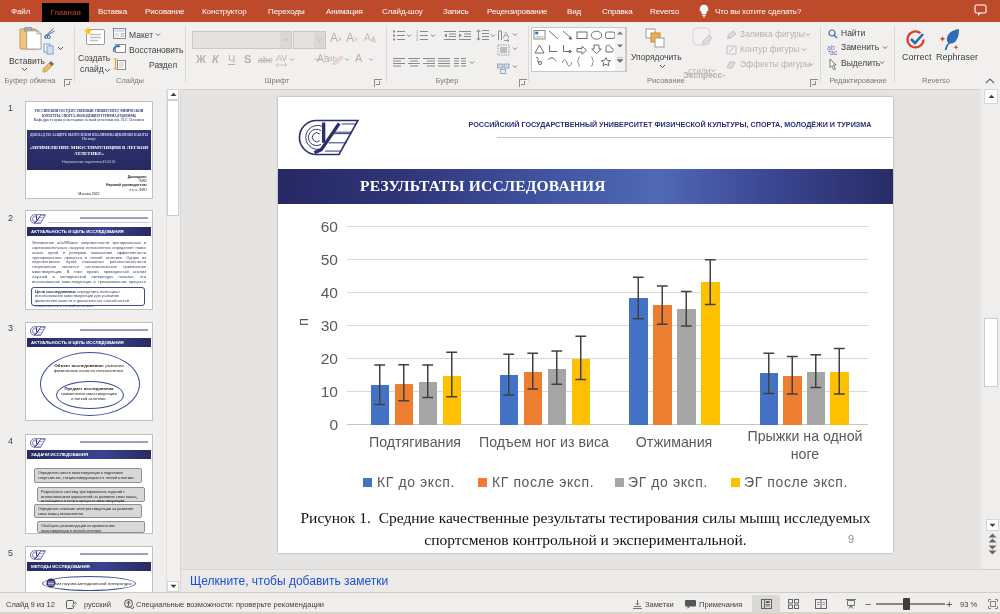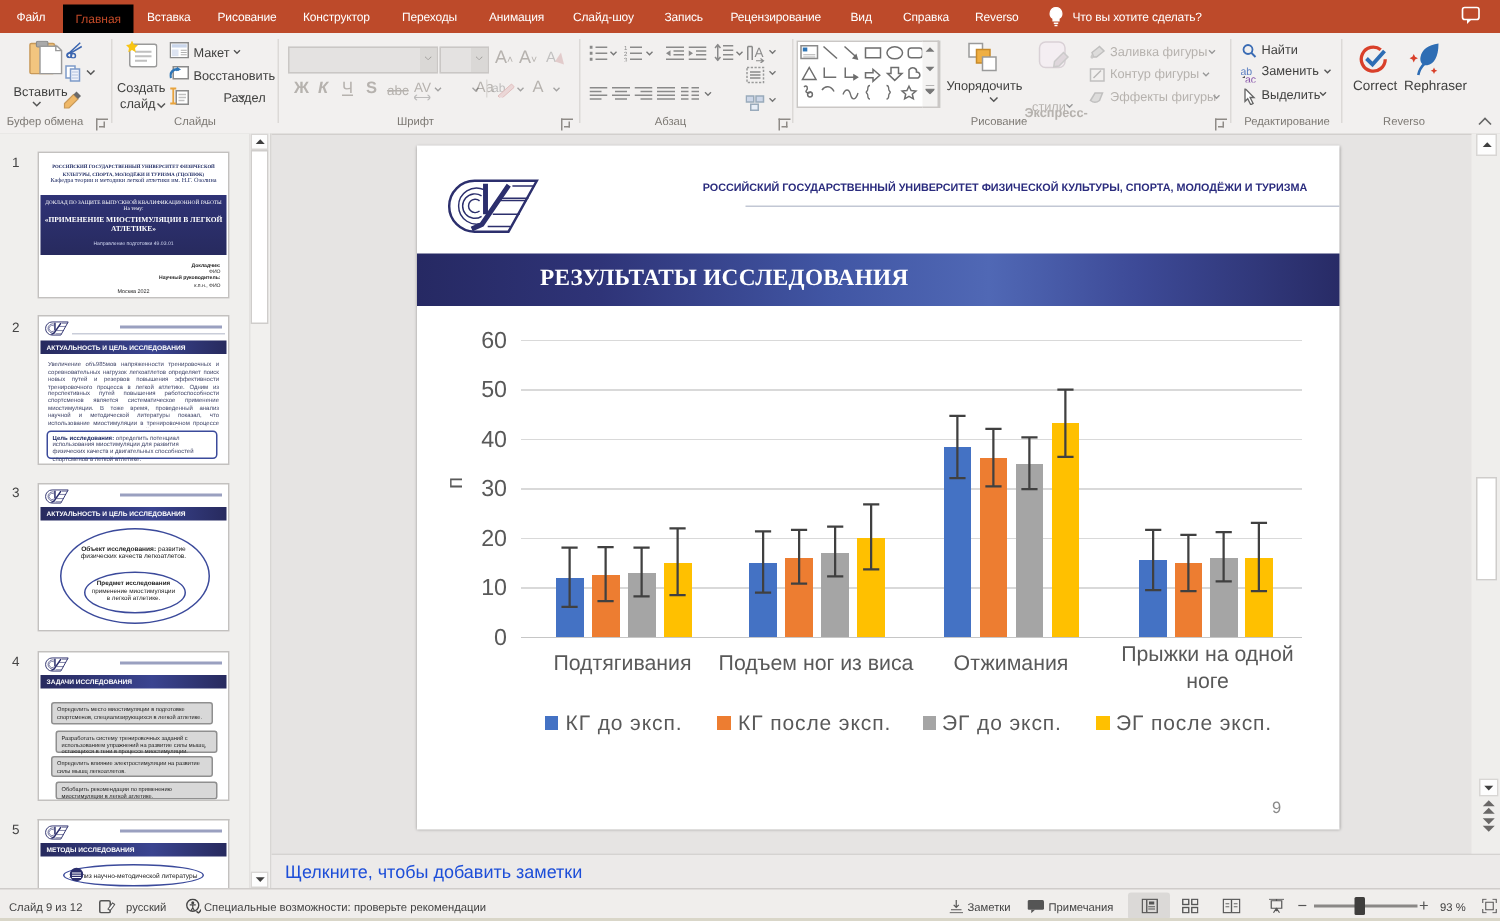--- a/index.html
+++ b/index.html
@@ -254,21 +254,21 @@
       <path d="M1 .5l2 2 2-2" fill="none" stroke="#777" stroke-width=".9"></path>
     </svg>
 <svg class="abs" style="left:497px;top:40px" width="13" height="12" viewBox="0 0 13 12">
       <rect x="0.5" y="2" width="5" height="4" fill="#cdd7e8" stroke="#9ab"></rect>
       <rect x="7" y="2" width="5" height="4" fill="#cdd7e8" stroke="#9ab"></rect>
       <rect x="3.5" y="7.5" width="5" height="4" fill="#e8eef7" stroke="#9ab"></rect>
     </svg>
 <svg class="abs" style="left:512px;top:43px" width="6" height="4" viewBox="0 0 6 4">
       <path d="M1 .5l2 2 2-2" fill="none" stroke="#777" stroke-width=".9"></path>
     </svg>
-<span class="glabel" style="left:387px;">Абзац</span>
+<span class="glabel" style="left:387px;">Буфер</span>
 <div class="dlg" style="left:519px;top:57px;"></div>
 <div class="gsep" style="left:528px;"></div>
 
 <div class="abs" style="left:531px;top:5px;width:94px;height:43px;background:#fff;border:1px solid #cac7c5;"></div>
 <svg class="abs" style="left:533px;top:7px" width="82" height="39" viewBox="0 0 82 39">
 <g fill="none" stroke="#6e6e6e" stroke-width="1">
 <rect x="1" y="1.5" width="11" height="8.5" fill="#fff" stroke="#8a8a8a"></rect>
         <rect x="2.2" y="2.7" width="3" height="2.6" fill="#2e75b6" stroke="none"></rect>
         <path d="M2.5 7.5h8M2.5 9h8" stroke="#b0b0b0" stroke-width=".7"></path>
 <path d="M16 2l9 8"></path>
@@ -577,20 +577,21 @@
 <rect x="337" y="380.6" width="9" height="9" fill="#a5a5a5"></rect>
 <rect x="452.8" y="380.6" width="9" height="9" fill="#ffc000"></rect>
 </g>
 <g font-family="Liberation Sans" font-size="14" letter-spacing="0.6" fill="#595959">
 <text x="99" y="389.5">КГ до эксп.</text>
 <text x="214" y="389.5">КГ после эксп.</text>
 <text x="350" y="389.5">ЭГ до эксп.</text>
 <text x="466" y="389.5">ЭГ после эксп.</text>
 </g>
 </svg>
+<div style="position:absolute;left:0;top:410px;width:615px;text-align:center;font-family:'Liberation Serif',serif;font-size:15.5px;line-height:22px;color:#111;">Рисунок 1.&nbsp; Средние качественные результаты тестирования силы мышц исследуемых<br>спортсменов контрольной и экспериментальной.</div>
 <div style="position:absolute;left:570px;top:436px;font-size:11px;color:#8a8a8a;">9</div>
 </div>
 
 <div id="notesbar" class="abs">
     <span class="st" style="left:9px;top:4px;font-size:12px;color:#1d4ed8;">Щелкните, чтобы добавить заметки</span>
   </div>
 <div id="statusbar" class="abs">
 <span class="st" style="left:6px;">Слайд 9 из 12</span>
 <svg class="abs" style="left:66px;top:7px" width="11" height="9" viewBox="0 0 11 9">
       <rect x=".5" y=".5" width="7" height="8" rx="1" fill="none" stroke="#555"></rect>

